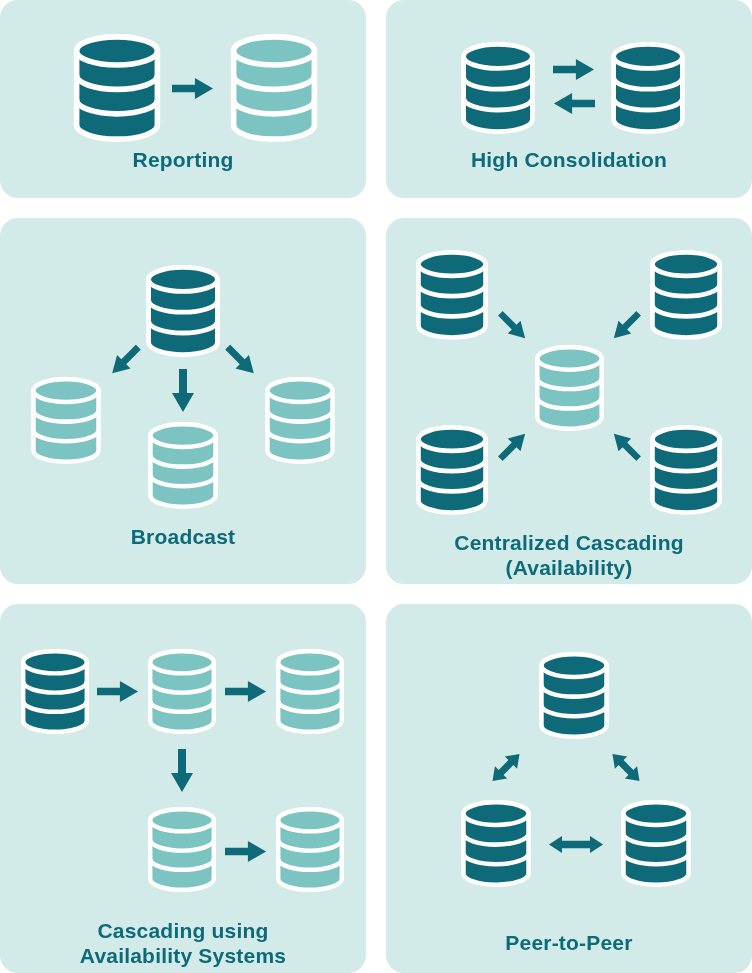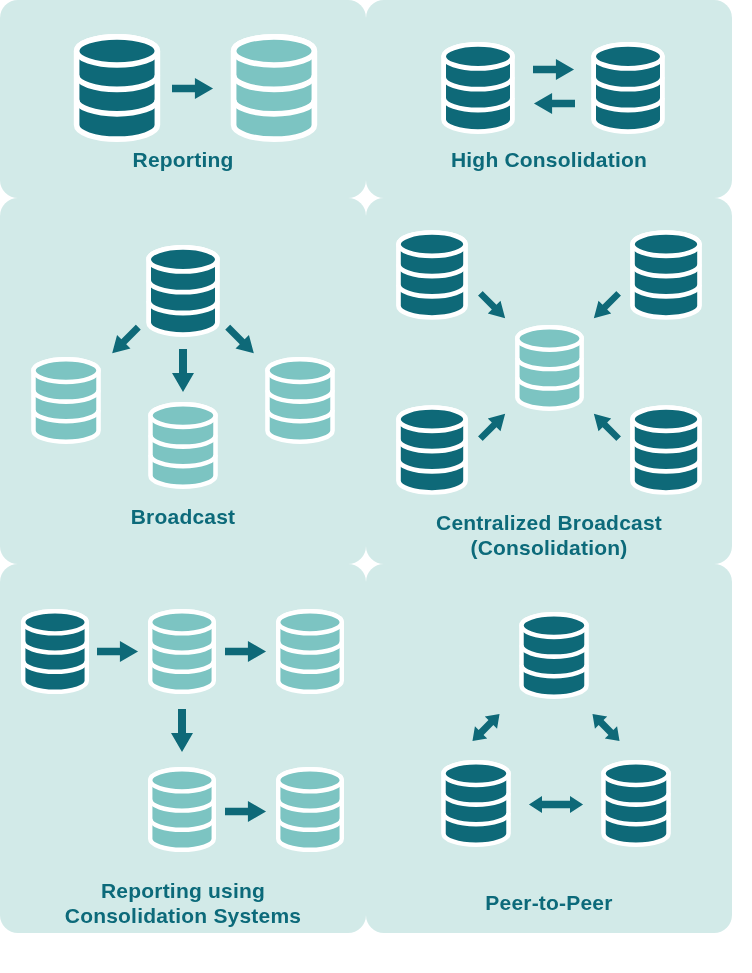--- a/index.html
+++ b/index.html
@@ -11,20 +11,21 @@
     --c-text:#0C6A7A;
   }
   *{margin:0;padding:0;box-sizing:border-box;}
   html,body{background:var(--c-page);}
   body{font-family:"Liberation Sans",sans-serif;}
   .page{
     width:752px;height:973px;
     display:grid;
     grid-template-columns:366px 366px;
     grid-template-rows:198px 366px 369px;
+    gap:20px;
     background:var(--c-page);
   }
   .panel{
     position:relative;
     background:var(--c-panel);
     border-radius:18px;
     overflow:hidden;
   }
   .icon{position:absolute;overflow:visible;transform-origin:center center;}
   .db-dark{color:var(--c-dark);}
@@ -147,22 +148,22 @@
     <svg class="icon arrow" style="left:109px;top:218px;width:36px;height:20px;transform:rotate(-45deg)">
         <use href="#sym-arrow"></use>
       </svg>
     <svg class="icon arrow" style="left:222px;top:218px;width:36px;height:20px;transform:rotate(-135deg)">
         <use href="#sym-arrow"></use>
       </svg>
     <svg class="icon db-light" style="left:146px;top:127px;width:75px;height:86px">
         <use href="#sym-db"></use>
       </svg>
     <div class="label" style="top:312px">
-      <span>Centralized Broadcast</span>
-      <span>(Consolidation)</span>
+      <span>Centralized Cascading</span>
+      <span>(Availability)</span>
     </div>
   </section>
 
   <section class="panel">
     <svg class="icon db-dark" style="left:18px;top:45px;width:74px;height:85px">
         <use href="#sym-db"></use>
       </svg>
     <svg class="icon arrow" style="left:97px;top:76px;width:42px;height:23px">
         <use href="#sym-arrow"></use>
       </svg>
@@ -181,22 +182,22 @@
     <svg class="icon db-light" style="left:145px;top:203px;width:74px;height:85px">
         <use href="#sym-db"></use>
       </svg>
     <svg class="icon arrow" style="left:225px;top:236px;width:42px;height:23px">
         <use href="#sym-arrow"></use>
       </svg>
     <svg class="icon db-light" style="left:273px;top:203px;width:74px;height:85px">
         <use href="#sym-db"></use>
       </svg>
     <div class="label" style="top:314px">
-      <span>Reporting using</span>
-      <span>Consolidation Systems</span>
+      <span>Cascading using</span>
+      <span>Availability Systems</span>
     </div>
   </section>
 
   <section class="panel">
     <svg class="icon db-dark" style="left:150px;top:48px;width:76px;height:87px">
         <use href="#sym-db"></use>
       </svg>
     <svg class="icon arrow" style="left:100px;top:152px;width:40px;height:23px;transform:rotate(-45deg)">
         <use href="#sym-darrow-short"></use>
       </svg>

